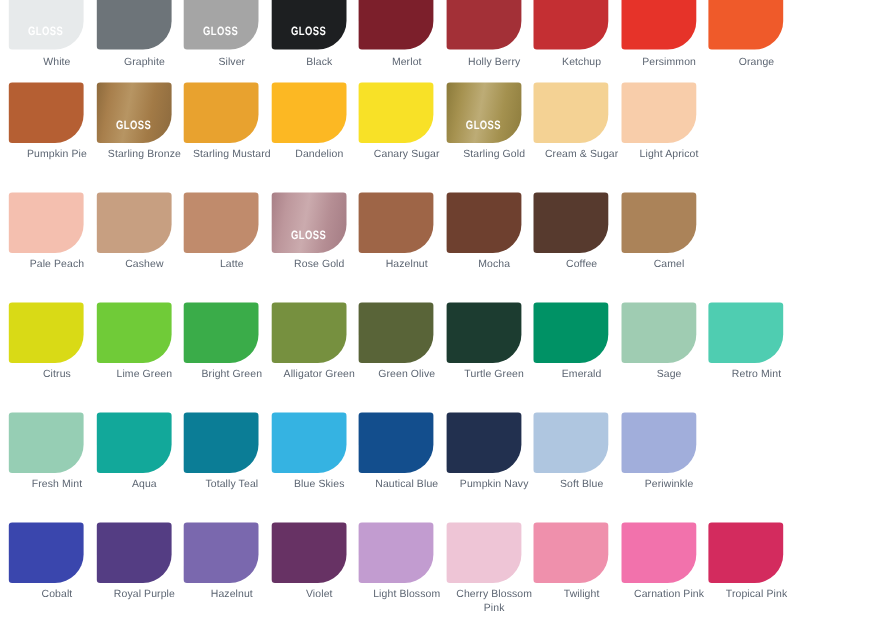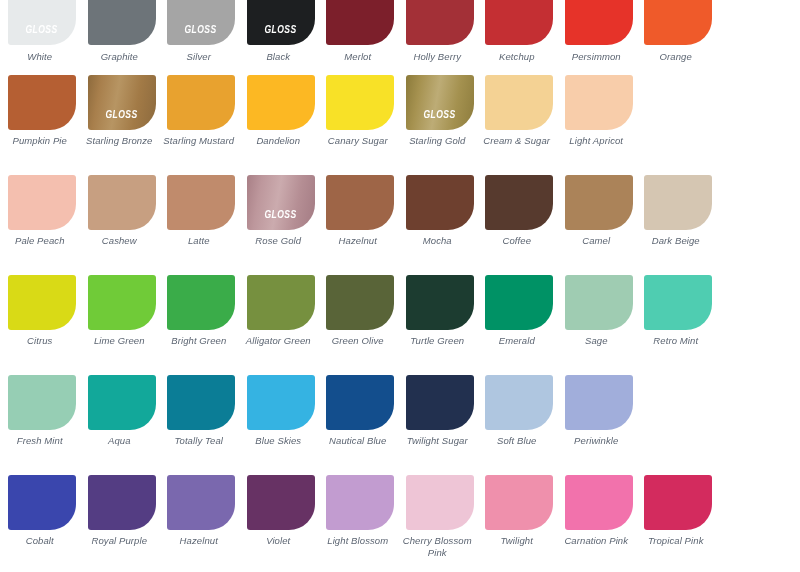--- a/index.html
+++ b/index.html
@@ -13,21 +13,20 @@
     height: 572px;
     overflow: hidden;
     font-family: "Liberation Sans", sans-serif;
   }
 
   #palette-grid {
     position: relative;
     width: 800px;
     height: 572px;
     box-sizing: border-box;
-    font-style: italic;
   }
 
   .swatch-row {
     display: flex;
     flex-direction: row;
     width: 800px;
     height: 100px;
   }
 
   
@@ -77,21 +76,21 @@
     color: #ffffff;
     padding-bottom: 10px;
     transform: scaleX(0.78);
     transform-origin: center bottom;
     white-space: nowrap;
     user-select: none;
   }
 
   .chip-label {
     width: 79.5px;
-    margin-left: 0;
+    margin-left: 12px;
     padding: 5px 2px 0 2px;
     box-sizing: border-box;
     text-align: center;
     font-family: "Liberation Sans", sans-serif;
     font-size: 9.5px;
     line-height: 12px;
     color: #5c6572;
     letter-spacing: 0.1px;
     word-wrap: break-word;
   }
@@ -214,24 +213,20 @@
         <div class="chip-label">Mocha</div>
       </div>
       <div class="swatch-cell">
         <div class="chip" title="Coffee" style="background: rgb(87, 58, 46);"></div>
         <div class="chip-label">Coffee</div>
       </div>
       <div class="swatch-cell">
         <div class="chip" title="Camel" style="background: rgb(171, 131, 89);"></div>
         <div class="chip-label">Camel</div>
       </div>
-      <div class="swatch-cell">
-        <div class="chip" title="Dark Beige" style="background: rgb(213, 198, 178);"></div>
-        <div class="chip-label">Dark Beige</div>
-      </div>
     </div>
     <div class="swatch-row">
       <div class="swatch-cell">
         <div class="chip" title="Citrus" style="background: rgb(217, 218, 22);"></div>
         <div class="chip-label">Citrus</div>
       </div>
       <div class="swatch-cell">
         <div class="chip" title="Lime Green" style="background: rgb(112, 203, 56);"></div>
         <div class="chip-label">Lime Green</div>
       </div>
@@ -280,21 +275,21 @@
       <div class="swatch-cell">
         <div class="chip" title="Blue Skies" style="background: rgb(53, 179, 226);"></div>
         <div class="chip-label">Blue Skies</div>
       </div>
       <div class="swatch-cell">
         <div class="chip" title="Nautical Blue" style="background: rgb(19, 78, 141);"></div>
         <div class="chip-label">Nautical Blue</div>
       </div>
       <div class="swatch-cell">
         <div class="chip" title="Twilight Navy" style="background: rgb(34, 48, 79);"></div>
-        <div class="chip-label">Twilight Sugar</div>
+        <div class="chip-label">Pumpkin Navy</div>
       </div>
       <div class="swatch-cell">
         <div class="chip" title="Soft Blue" style="background: rgb(175, 198, 224);"></div>
         <div class="chip-label">Soft Blue</div>
       </div>
       <div class="swatch-cell">
         <div class="chip" title="Periwinkle" style="background: rgb(161, 174, 219);"></div>
         <div class="chip-label">Periwinkle</div>
       </div>
     </div>

